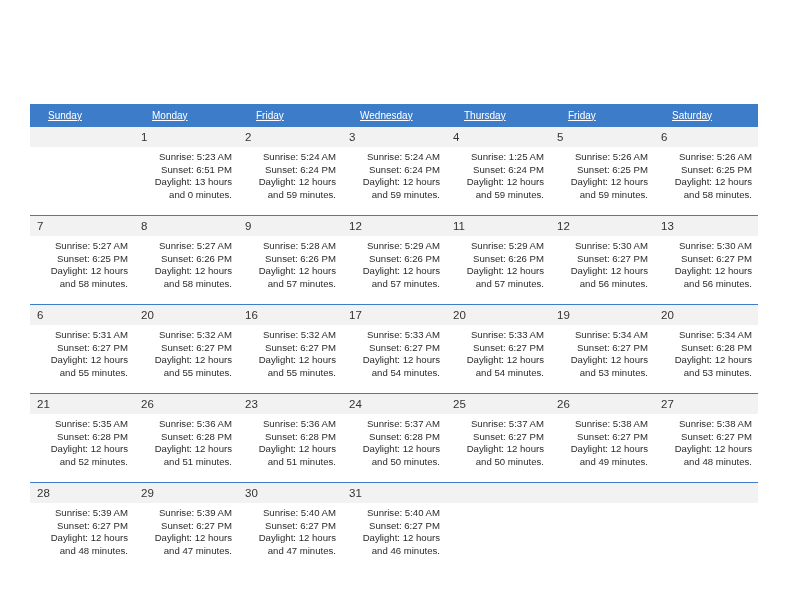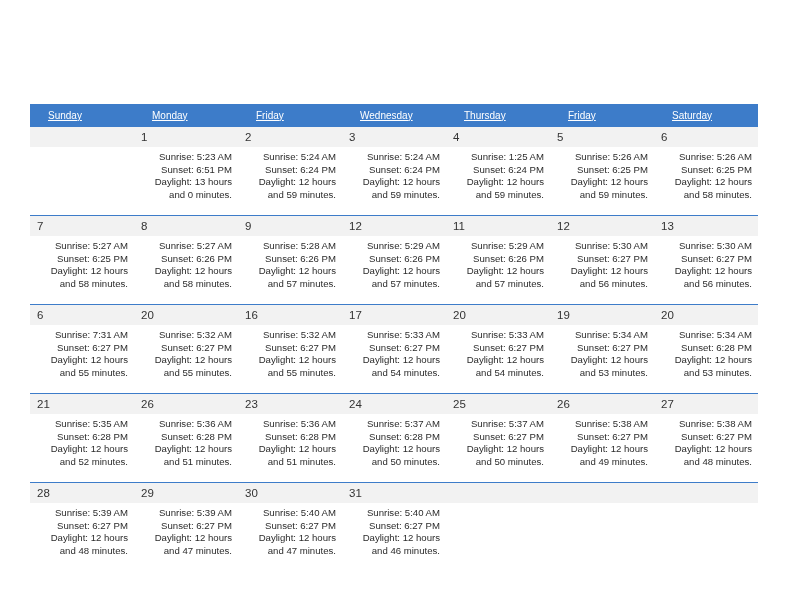--- a/index.html
+++ b/index.html
@@ -284,21 +284,21 @@
               <div class="cell-line">Sunset: 6:27 PM</div>
               <div class="cell-line">Daylight: 12 hours</div>
               <div class="cell-line">and 56 minutes.</div>
             </div>
           </td>
         </tr>
         <tr class="week-row">
           <td class="cell">
             <div class="daynum">6</div>
             <div class="cell-body">
-              <div class="cell-line">Sunrise: 7:31 AM</div>
+              <div class="cell-line">Sunrise: 5:31 AM</div>
               <div class="cell-line">Sunset: 6:27 PM</div>
               <div class="cell-line">Daylight: 12 hours</div>
               <div class="cell-line">and 55 minutes.</div>
             </div>
           </td>
           <td class="cell">
             <div class="daynum">20</div>
             <div class="cell-body">
               <div class="cell-line">Sunrise: 5:32 AM</div>
               <div class="cell-line">Sunset: 6:27 PM</div>

